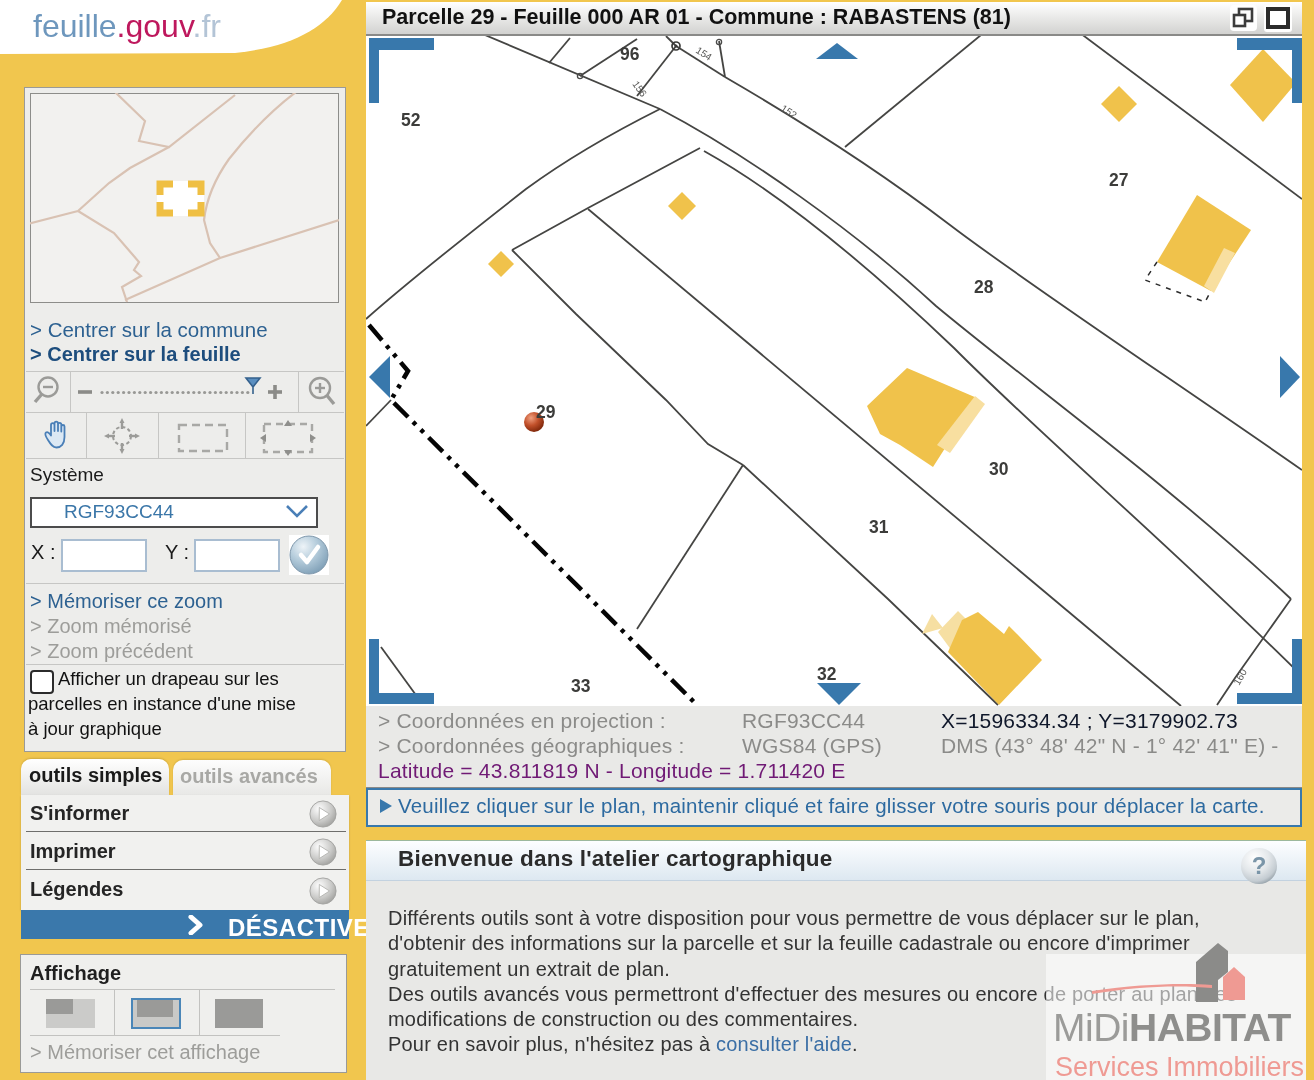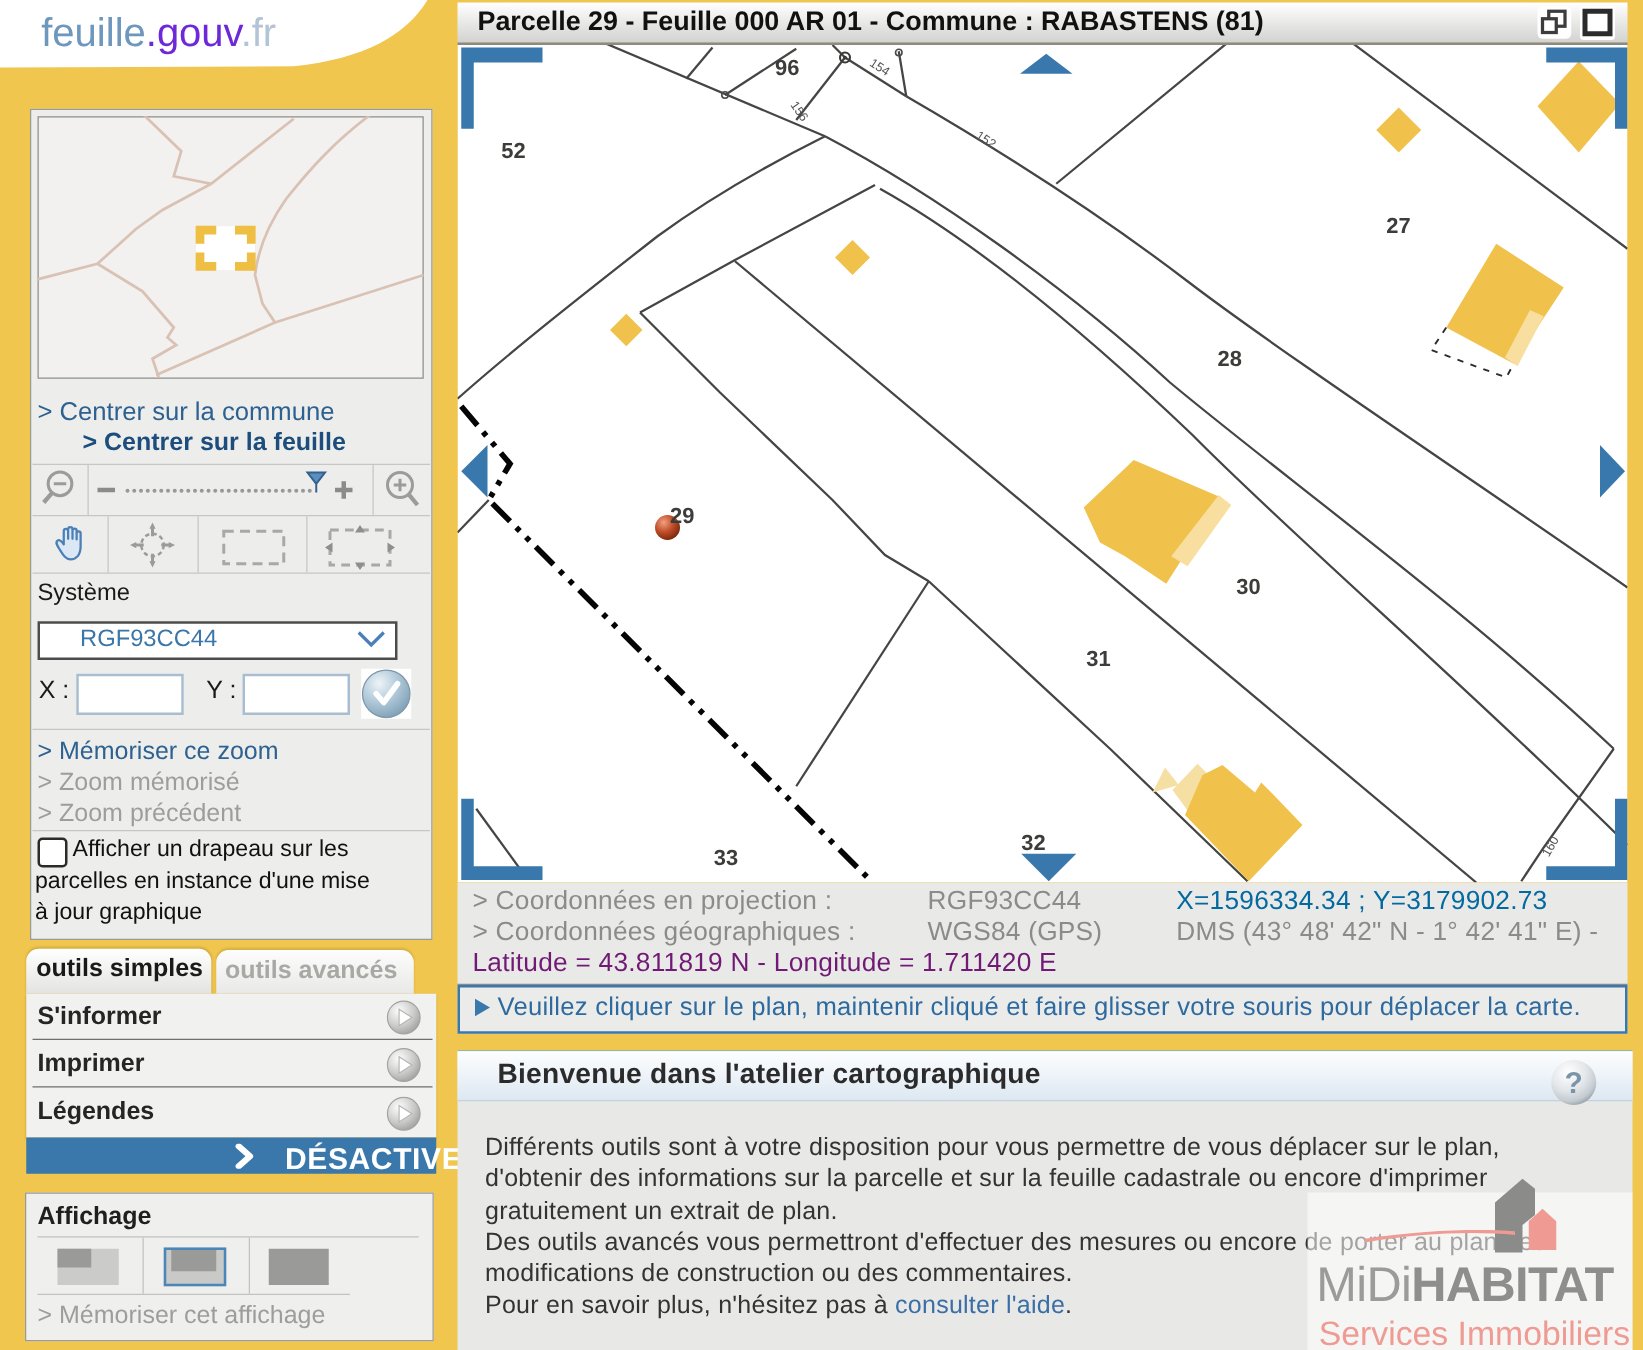--- a/index.html
+++ b/index.html
@@ -6,21 +6,21 @@
 body{width:1314px;height:1080px;background:#F1C64E;font-family:"Liberation Sans",sans-serif;position:relative;overflow:hidden;}
 .abs{position:absolute;}
 </style>
 </head>
 <body>
 
 <svg class="abs" style="left:0;top:0" width="370" height="56" viewBox="0 0 370 56">
 <path d="M0,0 H342 C325,28 292,47 235,53 L0,54 Z" fill="#ffffff"></path>
 </svg>
 
-<div class="abs" style="left:33px;top:8px;font-size:32px;"><span style="color:#6e97bd">feuille</span><span style="color:#6d28d9">.gouv</span><span style="color:#b3c4d6">.fr</span></div>
+<div class="abs" style="left:33px;top:8px;font-size:32px;"><span style="color:#6e97bd">feuille</span><span style="color:#be185d">.gouv</span><span style="color:#b3c4d6">.fr</span></div>
 
 <div class="abs" style="left:24px;top:87px;width:320px;height:663px;background:#ededeb;border:1px solid #9a9a97;"></div>
 
 <svg class="abs" style="left:30px;top:93px" width="309" height="210" viewBox="0 0 309 210">
 <rect x="0" y="0" width="309" height="210" fill="#f2f1ef" stroke="#8d8d8a" stroke-width="2"></rect>
 <g stroke="#d9c2b3" stroke-width="2.2" fill="none">
 <path d="M83,-3 L115,28 L109,48 L139,54 L205,2"></path>
 <path d="M139,54 L100,75 L79,90 L48,118"></path>
 <path d="M48,118 L-2,131"></path>
 <path d="M48,118 L84,140 L109,169 L104,177 L111,183 L92,194 L97,209"></path>
@@ -32,21 +32,21 @@
 <rect x="127" y="88" width="47" height="35" fill="#ffffff"></rect>
 <path d="M130,102 V91 H143" stroke="#EFBF43" stroke-width="7" fill="none"></path>
 <path d="M158,91 H171 V102" stroke="#EFBF43" stroke-width="7" fill="none"></path>
 <path d="M171,109 V120 H158" stroke="#EFBF43" stroke-width="7" fill="none"></path>
 <path d="M143,120 H130 V109" stroke="#EFBF43" stroke-width="7" fill="none"></path>
 </g>
 </svg>
 
 <div class="abs" style="left:30px;top:318px;font-size:20.5px;color:#2d6191;">&gt; Centrer sur la commune</div>
 
-<div class="abs" style="left:30px;top:343px;font-size:20px;font-weight:bold;color:#1d4d7d;margin-left:36px;">&gt; Centrer sur la feuille</div>
+<div class="abs" style="left:30px;top:343px;font-size:20px;font-weight:bold;color:#1d4d7d;">&gt; Centrer sur la feuille</div>
 
 <div class="abs" style="left:26px;top:371px;width:318px;height:0;border-top:1px solid #c6c6c4;"></div>
 <div class="abs" style="left:70px;top:372px;width:0;height:40px;border-left:1px solid #c6c6c4;"></div>
 <div class="abs" style="left:298px;top:372px;width:0;height:40px;border-left:1px solid #c6c6c4;"></div>
 
 <svg class="abs" style="left:32px;top:374px" width="34" height="34" viewBox="0 0 34 34">
 <circle cx="16" cy="13" r="9.5" fill="none" stroke="#9b9b98" stroke-width="2.4"></circle>
 <line x1="11" y1="13" x2="21" y2="13" stroke="#9b9b98" stroke-width="2.4"></line>
 <line x1="9.5" y1="20.5" x2="3" y2="28" stroke="#9b9b98" stroke-width="3.4"></line>
 </svg>
@@ -344,21 +344,21 @@
 
 <path d="M24,320 L24,362 L3,341 Z" fill="#3878AC"></path>
 
 <path d="M914,320 L914,362 L934,341 Z" fill="#3878AC"></path>
 </svg>
 
 <div class="abs" style="left:366px;top:706px;width:936px;height:81px;background:#e9e9e7;border-bottom:1px solid #8a8a88;"></div>
 
 <div class="abs" style="left:378px;top:709px;font-size:21px;color:#8b8b89;letter-spacing:0.2px;">&gt; Coordonnées en projection :</div>
 <div class="abs" style="left:742px;top:709px;font-size:21px;color:#8b8b89;letter-spacing:0.2px;">RGF93CC44</div>
-<div class="abs" style="left:941px;top:709px;font-size:21px;color:#0369a1;letter-spacing:0.2px;">X=1596334.34 ; Y=3179902.73</div>
+<div class="abs" style="left:941px;top:709px;font-size:21px;color:#0f172a;letter-spacing:0.2px;">X=1596334.34 ; Y=3179902.73</div>
 
 <div class="abs" style="left:378px;top:734px;font-size:21px;color:#8b8b89;letter-spacing:0.2px;">&gt; Coordonnées géographiques :</div>
 <div class="abs" style="left:742px;top:734px;font-size:21px;color:#8b8b89;letter-spacing:0.2px;">WGS84 (GPS)</div>
 <div class="abs" style="left:941px;top:734px;font-size:21px;color:#8b8b89;letter-spacing:0.2px;">DMS (43° 48' 42" N - 1° 42' 41" E) -</div>
 
 <div class="abs" style="left:378px;top:759px;font-size:21px;color:#701a75;letter-spacing:0.2px;">Latitude = 43.811819 N - Longitude = 1.711420 E</div>
 
 <div class="abs" style="left:366px;top:788px;width:932px;height:35px;background:#ebebe9;border:2px solid #3878AC;"></div>
 
 <svg class="abs" style="left:378px;top:797px" width="16" height="18" viewBox="0 0 16 18">

